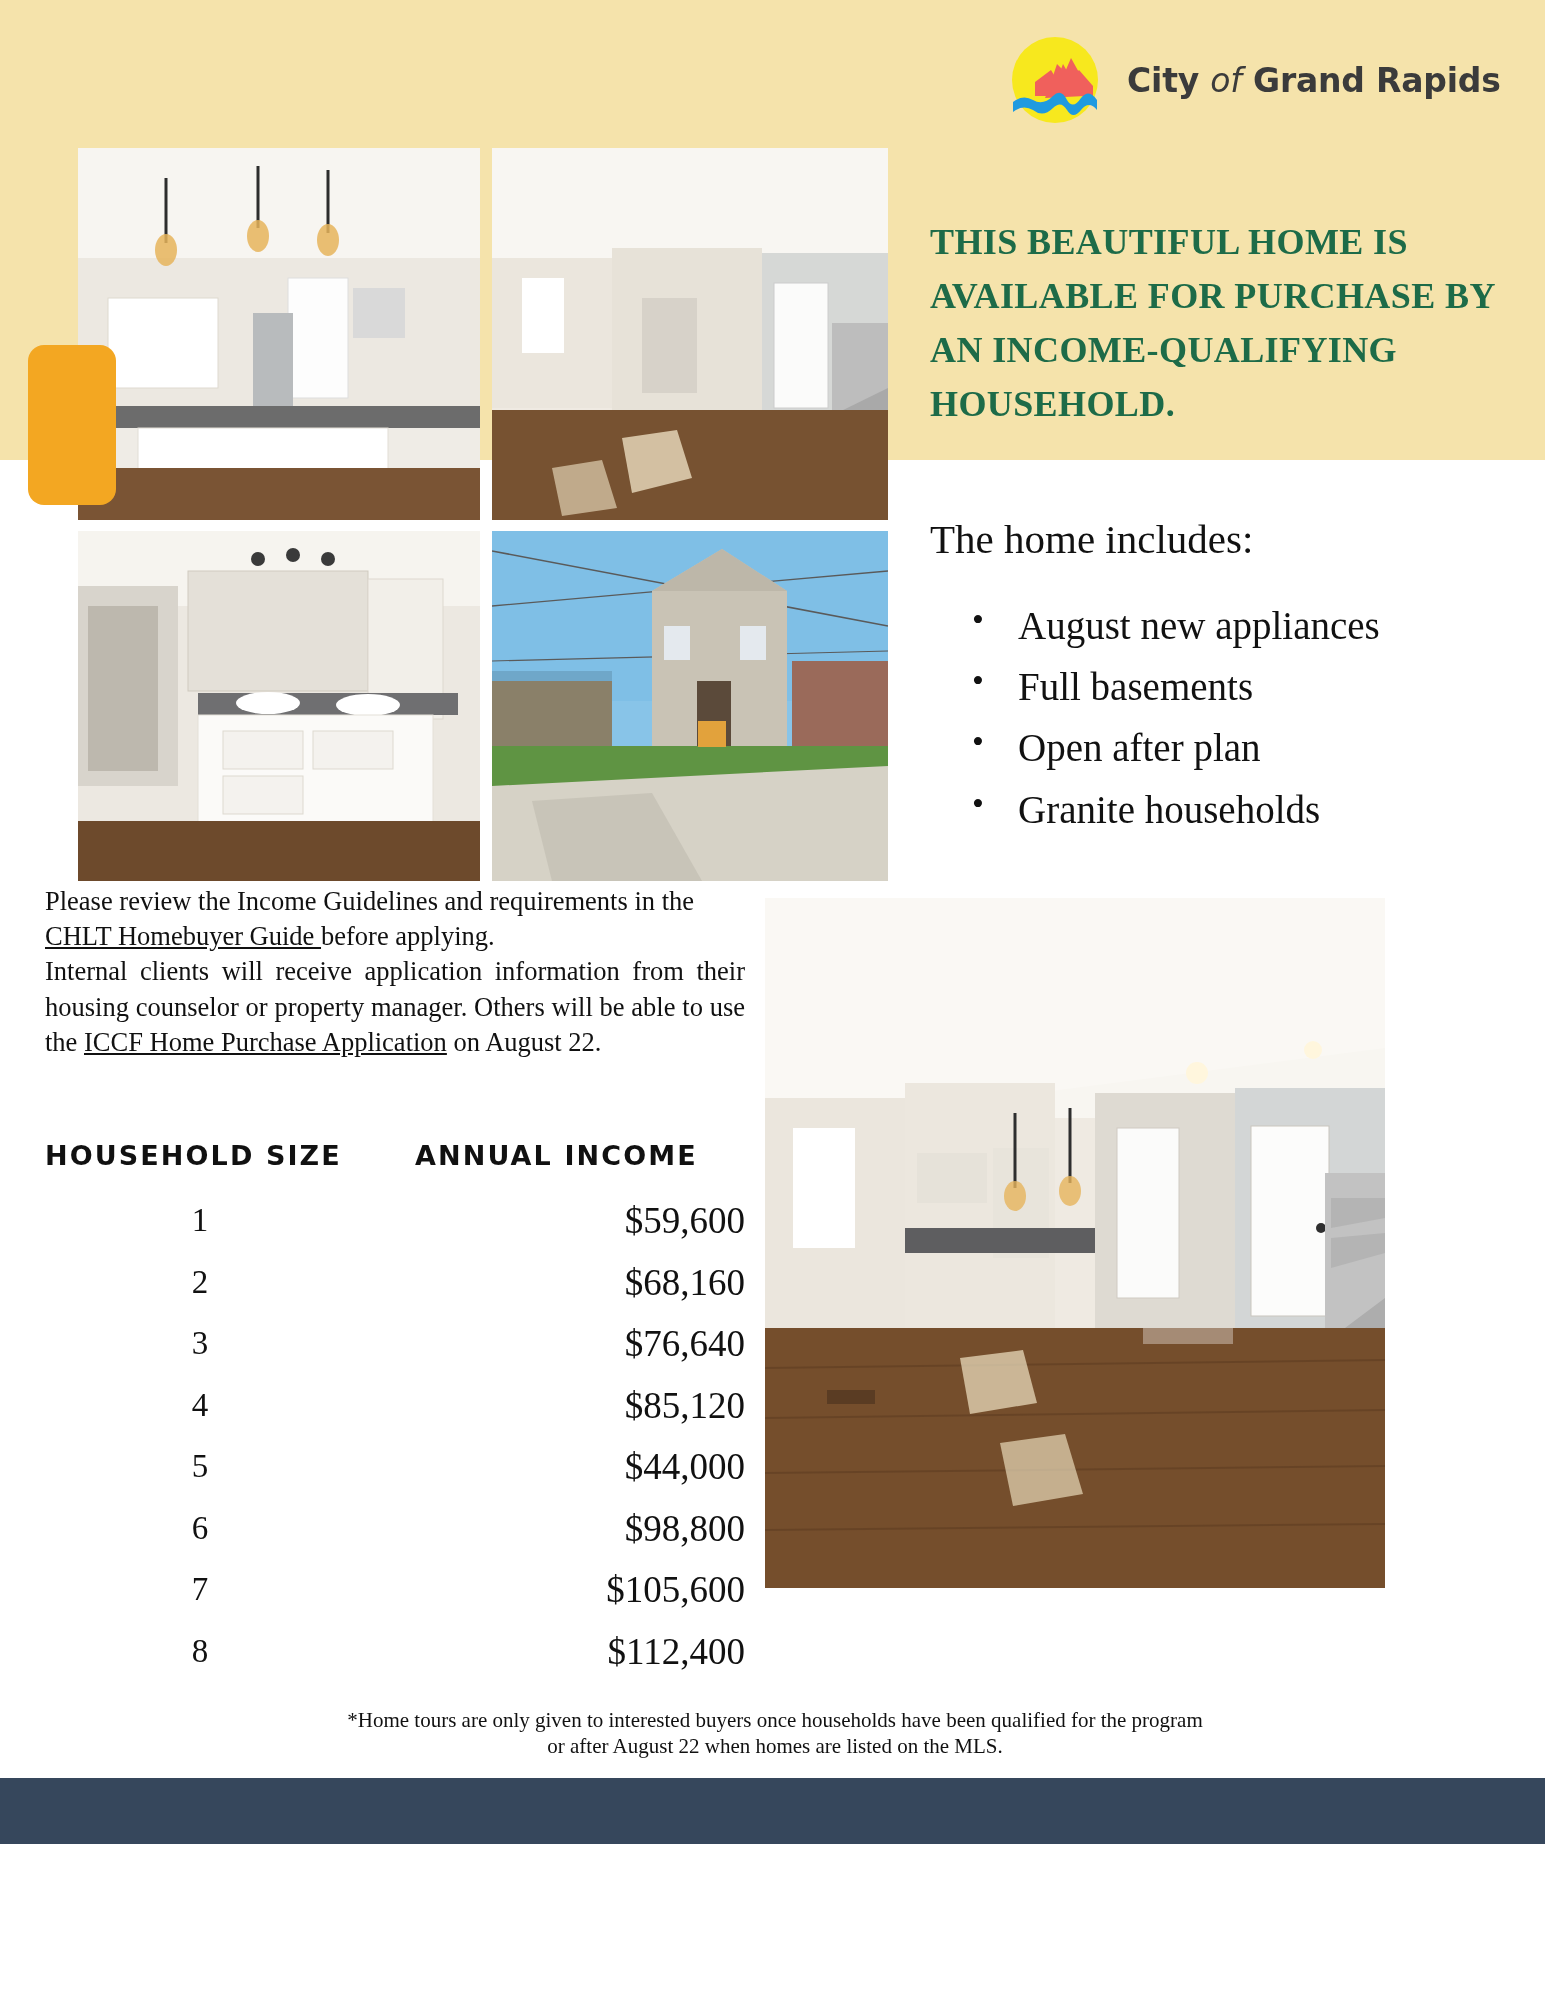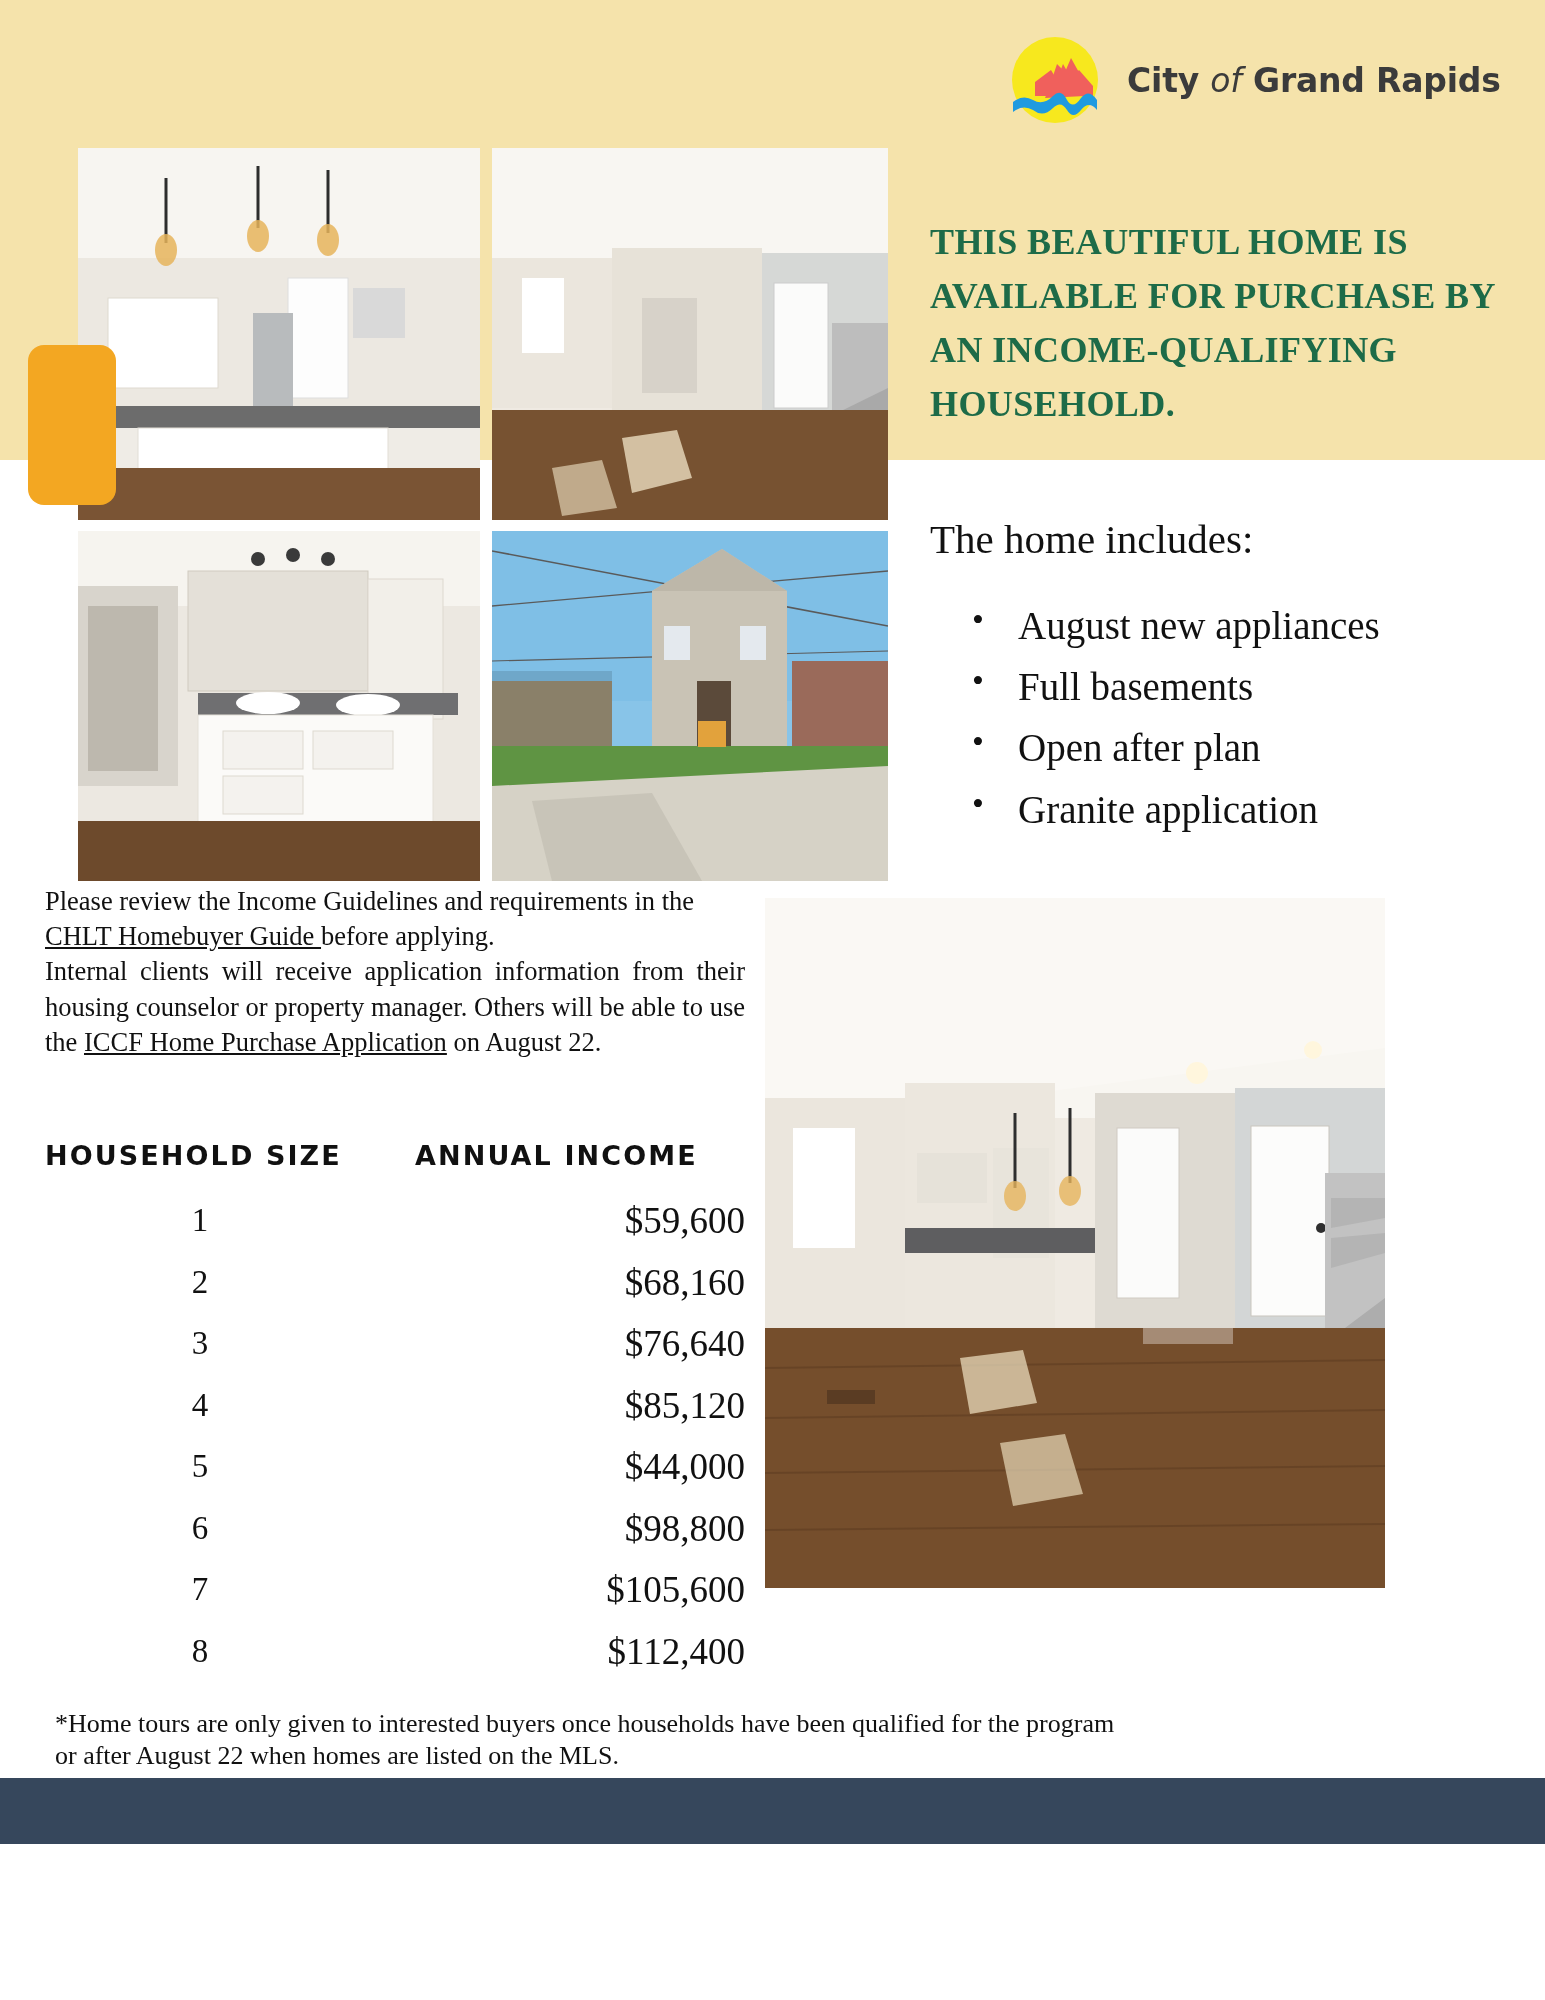--- a/index.html
+++ b/index.html
@@ -95,21 +95,21 @@
   .tbl-rows{
     position:absolute;left:45px;top:1190px;width:700px;
   }
   .trow{display:flex;height:61.5px;align-items:center;}
   .trow .c1{width:310px;text-align:center;font-size:33px;color:#111;}
   .trow .c2{width:390px;text-align:right;font-size:37px;color:#111;}
 
   
   .footnote{
     position:absolute;left:55px;top:1708px;width:1440px;
-    font-size:26px;line-height:1.22;color:#111;
+    text-align:center;font-size:21px;line-height:1.22;color:#111;
   }
 
   
   .footer{
     position:absolute;left:0;top:1778px;width:1545px;height:222px;
     background:#36475c;
   }
 </style>
 </head>
 <body>
@@ -219,21 +219,21 @@
     </svg>
   </div>
 
   <div class="headline">THIS BEAUTIFUL HOME IS AVAILABLE FOR PURCHASE BY AN INCOME-QUALIFYING HOUSEHOLD.</div>
 
   <div class="includes-title">The home includes:</div>
   <ul class="includes-list">
     <li>August new appliances</li>
     <li>Full basements</li>
     <li>Open after plan</li>
-    <li>Granite application</li>
+    <li>Granite households</li>
   </ul>
 
   <div class="para">
     <div class="nowrapline">
       <span>Please review the Income Guidelines and requirements in the </span><span class="u">CHLT Homebuyer Guide </span><span>before applying.</span>
     </div>
     <div>
       <span>Internal clients will receive application information from their housing counselor or property manager. Others will be able to use the </span><span class="u">ICCF Home Purchase Application</span><span> on August 22.</span>
     </div>
   </div>

